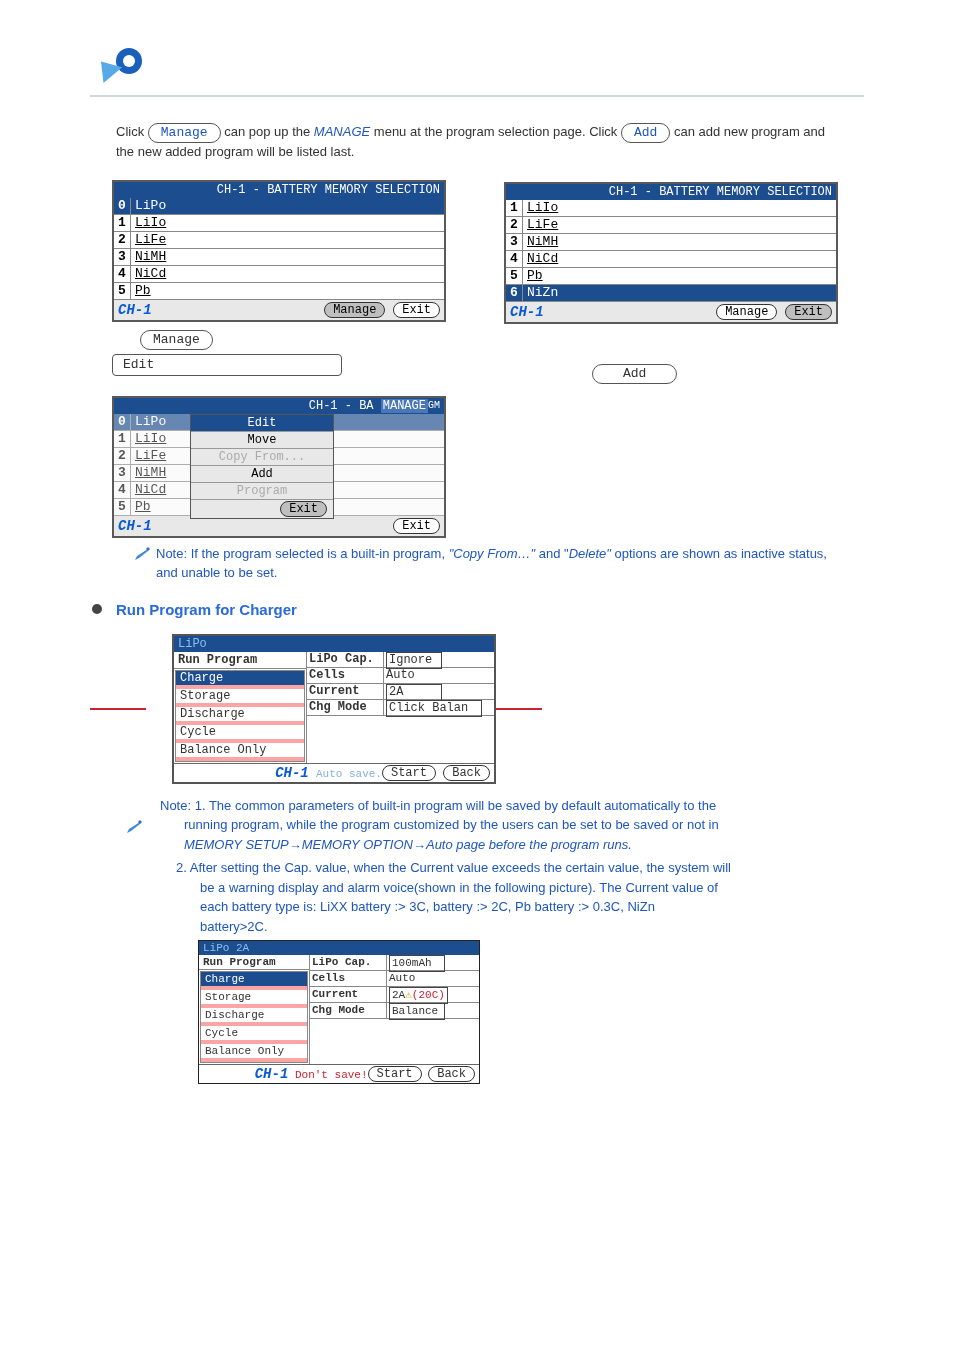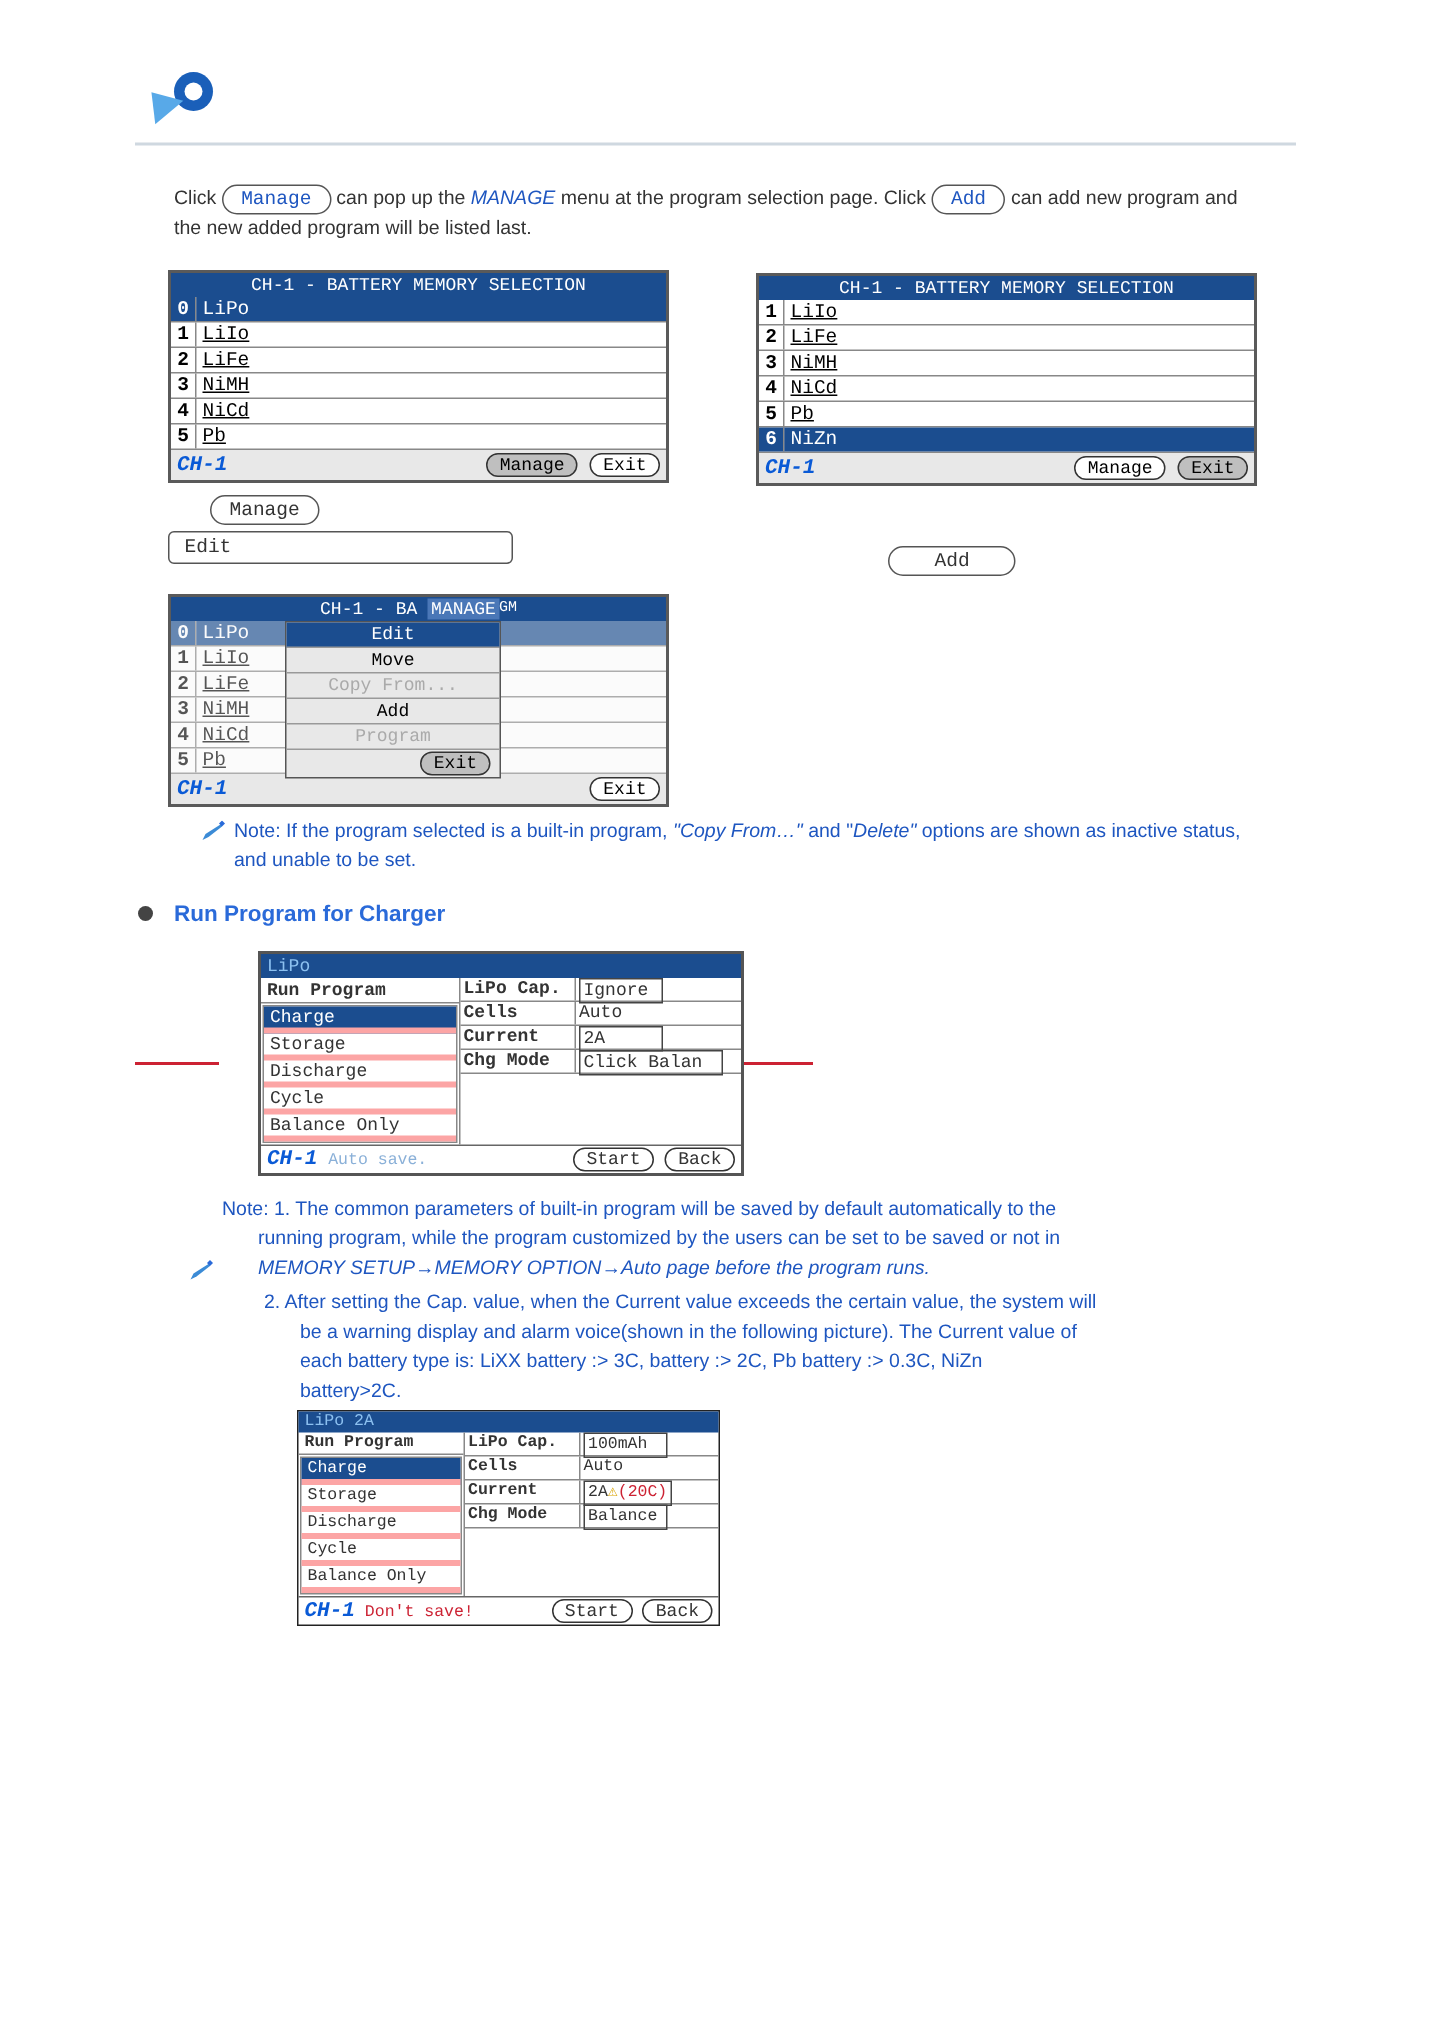--- a/index.html
+++ b/index.html
@@ -11,21 +11,21 @@
 .logo-tri{position:absolute;left:8px;top:24px;width:0;height:0;border-left:8px solid transparent;border-right:14px solid transparent;border-top:20px solid #58a9e8;transform:rotate(15deg)}
 hr.top{border:none;border-top:2px solid #cfd8e0;margin:0 0 26px 0}
 .bullet-title{display:flex;align-items:center;margin:6px 0 10px 2px;gap:14px}
 .dot{width:10px;height:10px;border-radius:50%;background:#444}
 .title-txt{color:#2a6ad9;font-weight:bold;font-size:15px}
 .intro-block{margin-left:26px;margin-bottom:18px;font-size:13px;line-height:1.45;color:#1e56c0}
 .intro-black{color:#333}
 .pill{display:inline-block;border:1px solid #555;border-radius:10px;padding:1px 12px;font-family:'Courier New',monospace;font-size:13px;background:#fff;line-height:16px}
 .row{display:flex;align-items:flex-start;gap:58px;margin-left:22px}
 .shot{border:2px solid #5a5a5a;background:#f5f5f5;font-family:'Courier New',monospace;font-size:13px;color:#000;width:330px}
-.shot-title{background:#1b4d8f;color:#fff;padding:1px 4px;font-size:12px;display:flex;justify-content:center;align-items:center}
+.shot-title{background:#1b4d8f;color:#fff;padding:1px 4px;font-size:12px;display:flex;justify-content:flex-end;align-items:center}
 .list-body{background:#fff}
 .list-row{border-bottom:1px solid #888;display:flex;height:16px;line-height:16px}
 .num{width:16px;border-right:1px solid #888;text-align:center;font-weight:bold}
 .num-sel{background:#1b4d8f;color:#fff}
 .item{padding-left:4px;text-decoration:underline;flex:1}
 .item-sel{background:#1b4d8f;color:#fff;text-decoration:none}
 .footer{display:flex;align-items:center;justify-content:space-between;padding:2px 4px;background:#e8e8e8}
 .ch{color:#0a5ad6;font-style:italic;font-weight:bold;font-size:14px}
 .btn{display:inline-block;border:1px solid #333;border-radius:8px;padding:0 8px;background:#fff;font-family:'Courier New',monospace;font-size:12px}
 .btn-sel{background:#bfbfbf}
@@ -50,21 +50,21 @@
 .left-col{width:132px;border-right:1px solid #888}
 .run-prog{border-bottom:1px solid #888;padding:1px 4px;font-weight:bold}
 .sub-box{border:1px solid #888;margin:1px}
 .sub-item{border-bottom:4px solid #fca5a5;padding:0 4px;height:14px;line-height:14px}
 .sub-item.sel{background:#1b4d8f;color:#fff}
 .right-col{flex:1}
 .r-row{display:flex;border-bottom:1px solid #888;height:15px;line-height:15px}
 .r-lab{width:72px;border-right:1px solid #888;padding:0 2px;font-weight:bold}
 .r-val{padding:0 2px;flex:1}
 .r-val-box{border:1px solid #444;padding:0 2px;display:inline-block;min-width:50px}
-.prog-footer{display:flex;align-items:center;justify-content:space-between;padding:1px 4px;border-top:1px solid #666}
+.prog-footer{display:flex;align-items:center;justify-content:flex-end;padding:1px 4px;border-top:1px solid #666}
 .auto-save{color:#8ab0d8;font-size:11px}
 .auto-save-red{color:#c23;font-size:11px}
 .side-lines-container{display:flex;align-items:center;position:relative}
 .hline{height:2px;background:#c23;width:56px}
 .hline-r{height:2px;background:#c23;width:46px}
 .warn-ic{color:#d8a200;font-weight:bold;font-size:11px}
 .num-para{margin:4px 0 0 86px;color:#1e56c0;font-size:13px;line-height:1.5}
 .indent2{margin-left:24px}
 .small-shot{border:1px solid #222;width:280px;margin:4px 0 0 108px;font-family:'Courier New',monospace;font-size:11px}
 </style>
@@ -280,21 +280,21 @@
         <span><span class="ch">CH-1</span> <span class="auto-save">Auto save.</span></span>
         <span>
           <span class="btn">Start</span>
           <span class="btn">Back</span>
         </span>
       </div>
     </div>
     <div class="hline-r"></div>
   </div>
 
-  <div style="display:flex;align-items:flex-end;gap:6px;margin:6px 0 0 36px">
+  <div style="display:flex;align-items:center;gap:18px;margin:6px 0 0 36px">
     <div class="noteic">
       <svg width="16" height="14" viewBox="0 0 16 14">
           <path d="M14 2 L3 9 L1 13 L5 11 L14 4 Z" fill="#3b8bd6"></path>
           <path d="M14 0 L16 2 L14 4 L12 2 Z" fill="#2a6ad9"></path>
         </svg>
     </div>
     <div class="blue-note note-text">
       <span>Note: 1. The common parameters of built-in program will be saved by default automatically to the</span><br>
       <span class="indent2">running program, while the program customized by the users can be set to be saved or not in </span><br>
       <span class="indent2 italic-link">MEMORY SETUP→MEMORY OPTION→Auto page before the program runs.</span>

